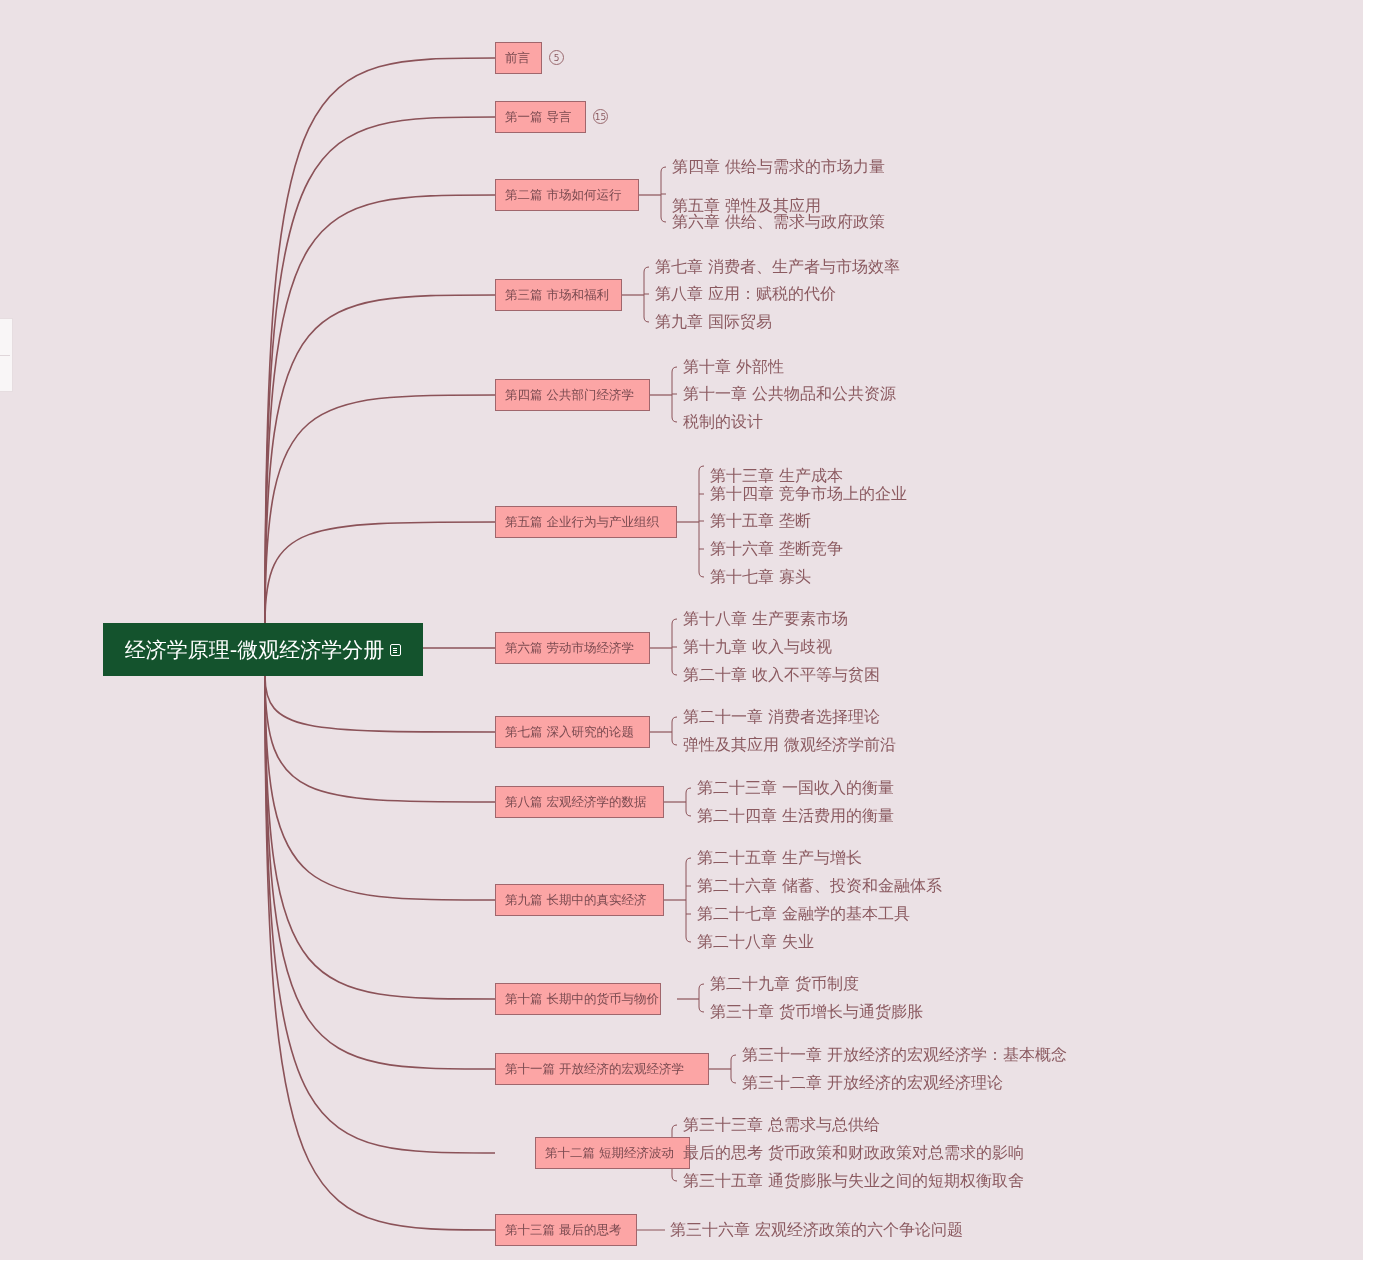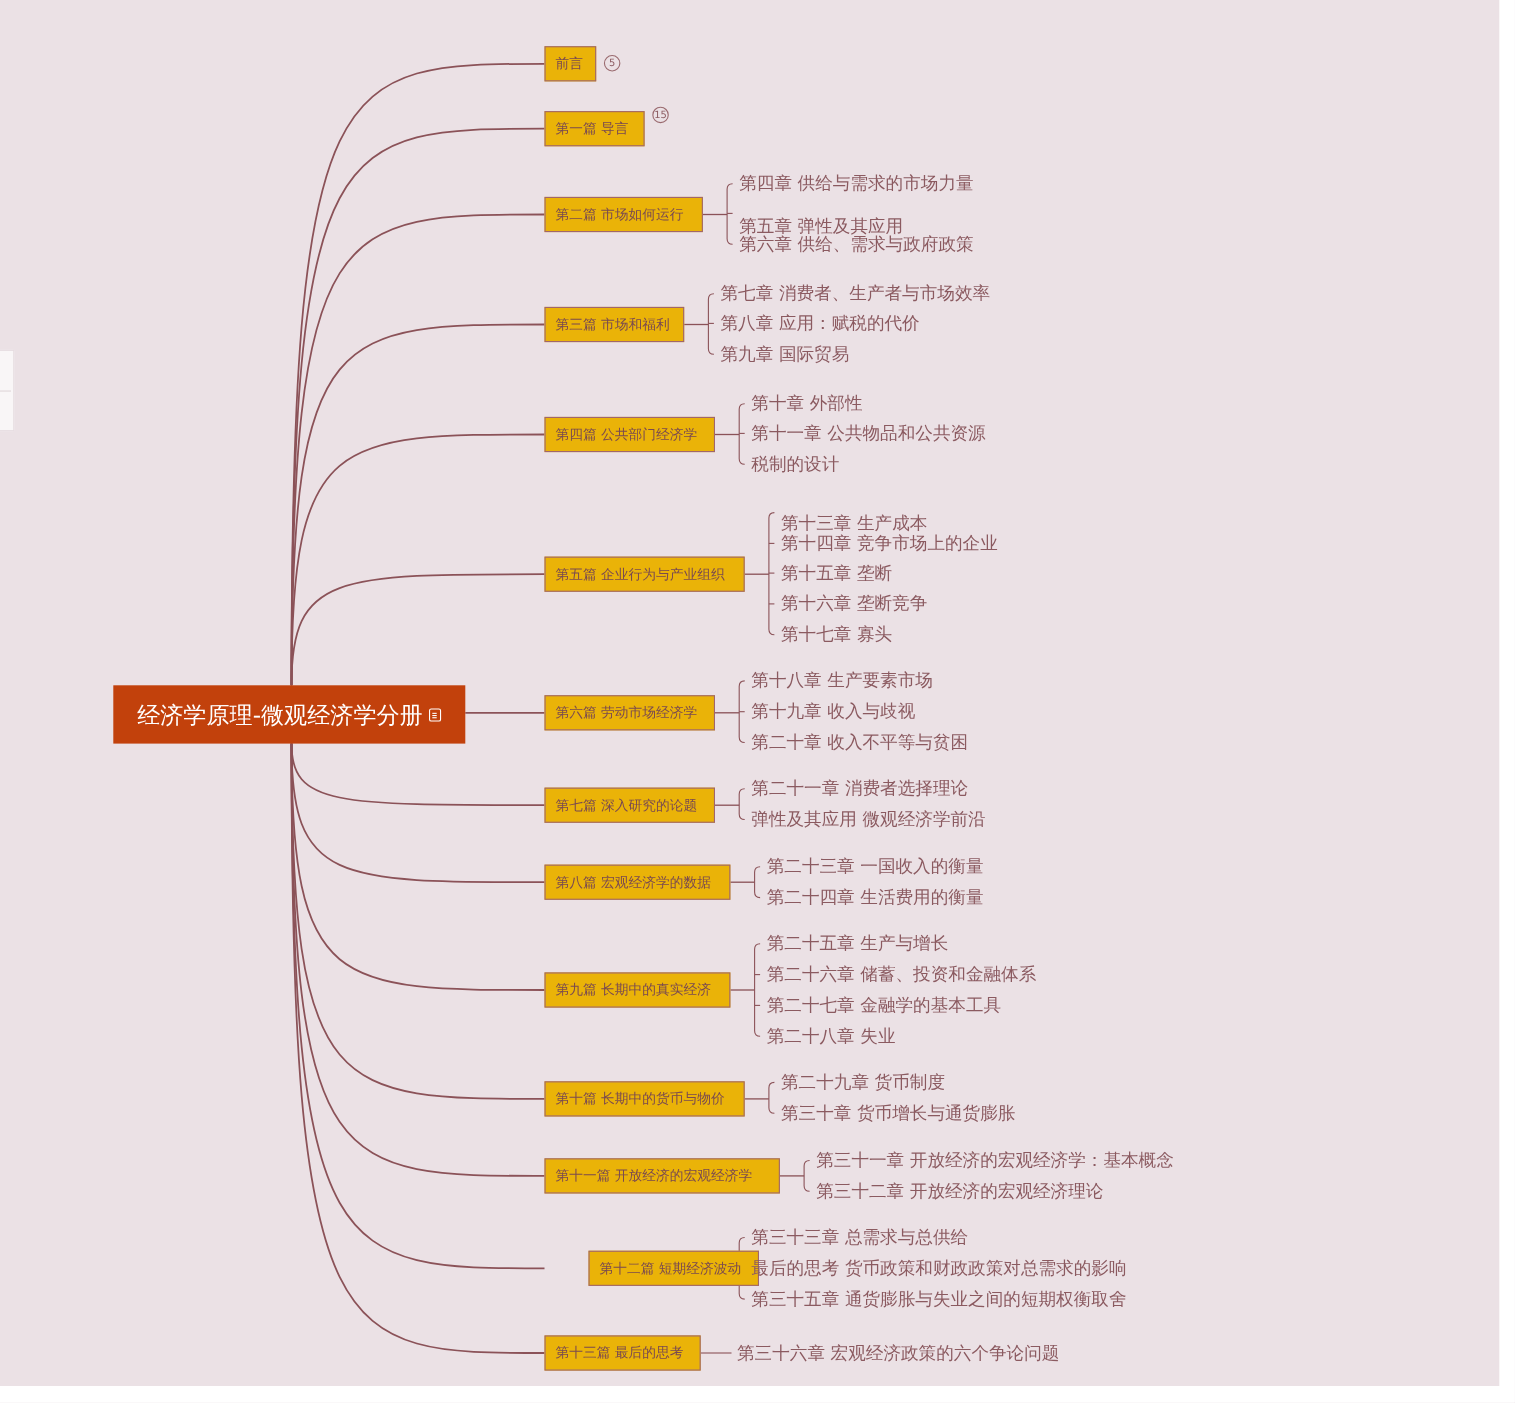--- a/index.html
+++ b/index.html
@@ -3,25 +3,25 @@
 <meta charset="utf-8">
 <style>
   html, body { margin:0; padding:0; background:#ffffff; }
   body { width:1377px; height:1275px; position:relative; overflow:hidden;
          font-family:"DejaVu Sans","Liberation Sans",sans-serif; }
   #canvas { position:absolute; left:0; top:0; width:1363px; height:1260px; background:#ebe1e5; }
   #lines { position:absolute; left:0; top:0; width:1363px; height:1260px; }
   .side-tab { position:absolute; left:0; top:318px; width:12px; height:72px; background:#f9f6f7;
               border:1px solid #e6dde0; border-left:none; }
   .side-tab .sep { position:absolute; left:0; top:36px; width:10px; height:1px; background:#e0d6da; }
-  .root { position:absolute; left:103px; top:623px; width:320px; height:53px; background:#c2410c;
+  .root { position:absolute; left:103px; top:623px; width:320px; height:53px; background:#14532d;
           color:#fff; font-size:21px; display:flex; align-items:center; justify-content:center; box-sizing:border-box; gap:6px; }
   .root .note { display:inline-block; width:11px; height:12px; border:1.5px solid #fff; border-radius:2px; position:relative; box-sizing:border-box; }
   .root .note::before { content:""; position:absolute; left:2px; top:3px; width:4px; height:1px; background:#fff; box-shadow:0 2px 0 #fff, 0 4px 0 #fff; }
-  .part { position:absolute; height:32px; background:#eab308; border:1.5px solid #a0666c; box-sizing:border-box;
+  .part { position:absolute; height:32px; background:#fca5a5; border:1.5px solid #a0666c; box-sizing:border-box;
           color:#7a4a50; font-size:12.5px; display:flex; align-items:center; padding:0 9px; white-space:nowrap; }
   .badge { position:absolute; width:15px; height:15px; border:1.3px solid #9a6a6f; border-radius:50%;
            font-size:9px; color:#8b5a60; display:flex; align-items:center; justify-content:center; box-sizing:border-box; }
   .chap { position:absolute; font-size:16px; color:#8b5a60; white-space:nowrap; line-height:14px; }
   .watermark { position:absolute; left:1043px; top:1195px; font-size:38px; color:#f4f0f1; white-space:nowrap;
                text-shadow:2px 2px 2px #8a8488; letter-spacing:1px; }
 </style>
 </head>
 <body>
 
@@ -85,21 +85,21 @@
   </div>
 
   <div id="parts">
       <div class="part" style="left: 495px; top: 42px; width: 47px;">
         <span>前言</span>
       </div>
       <div class="badge" style="left: 549px; top: 50px;">5</div>
       <div class="part" style="left: 495px; top: 101px; width: 91px;">
         <span>第一篇 导言</span>
       </div>
-      <div class="badge" style="left: 593px; top: 97px;">15</div>
+      <div class="badge" style="left: 593px; top: 109px;">15</div>
       <div class="part" style="left: 495px; top: 179px; width: 144px;">
         <span>第二篇 市场如何运行</span>
       </div>
       <div class="chap" style="left: 672px; top: 160px;">第四章 供给与需求的市场力量</div>
       <div class="chap" style="left: 672px; top: 187px; margin-top: 12px;">第五章 弹性及其应用</div>
       <div class="chap" style="left: 672px; top: 215px;">第六章 供给、需求与政府政策</div>
       <div class="part" style="left: 495px; top: 279px; width: 127px;">
         <span>第三篇 市场和福利</span>
       </div>
       <div class="chap" style="left: 655px; top: 260px;">第七章 消费者、生产者与市场效率</div>
@@ -135,21 +135,21 @@
       </div>
       <div class="chap" style="left: 697px; top: 781px;">第二十三章 一国收入的衡量</div>
       <div class="chap" style="left: 697px; top: 809px;">第二十四章 生活费用的衡量</div>
       <div class="part" style="left: 495px; top: 884px; width: 169px;">
         <span>第九篇 长期中的真实经济</span>
       </div>
       <div class="chap" style="left: 697px; top: 851px;">第二十五章 生产与增长</div>
       <div class="chap" style="left: 697px; top: 879px;">第二十六章 储蓄、投资和金融体系</div>
       <div class="chap" style="left: 697px; top: 907px;">第二十七章 金融学的基本工具</div>
       <div class="chap" style="left: 697px; top: 935px;">第二十八章 失业</div>
-      <div class="part" style="left: 495px; top: 983px; width: 182px;">
+      <div class="part" style="left: 495px; top: 983px; width: 166px;">
         <span>第十篇 长期中的货币与物价</span>
       </div>
       <div class="chap" style="left: 710px; top: 977px;">第二十九章 货币制度</div>
       <div class="chap" style="left: 710px; top: 1005px;">第三十章 货币增长与通货膨胀</div>
       <div class="part" style="left: 495px; top: 1053px; width: 214px;">
         <span>第十一篇 开放经济的宏观经济学</span>
       </div>
       <div class="chap" style="left: 742px; top: 1048px;">第三十一章 开放经济的宏观经济学：基本概念</div>
       <div class="chap" style="left: 742px; top: 1076px;">第三十二章 开放经济的宏观经济理论</div>
       <div class="part" style="left: 495px; top: 1137px; width: 155px; margin-left: 40px;">

